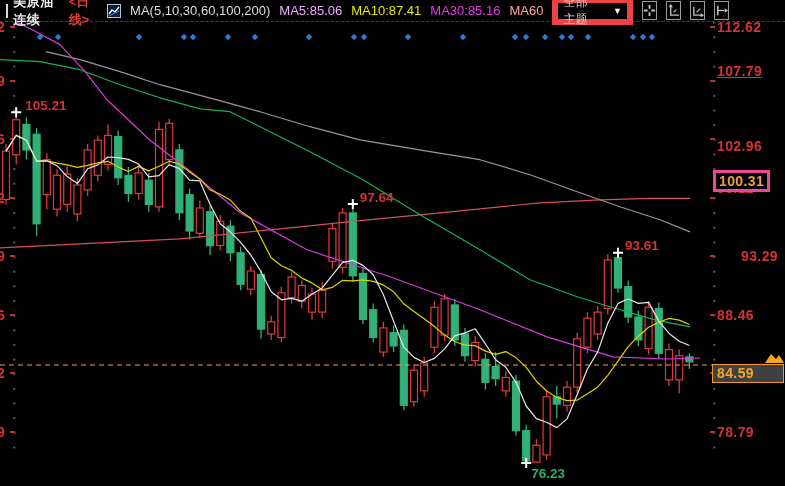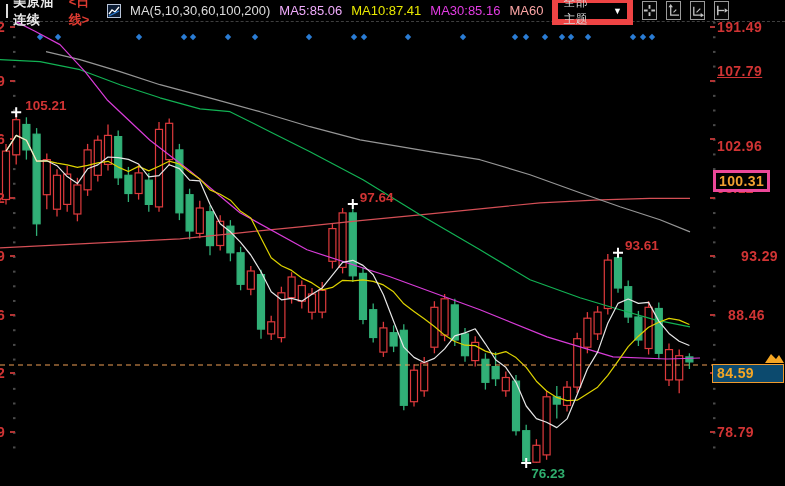--- a/index.html
+++ b/index.html
@@ -21,21 +21,21 @@
   .dropdown .arr{font-size:9px;color:#fff;}
   .iconbtn{width:17px;height:17px;border:1px solid #9a9a9a;display:flex;align-items:center;
            justify-content:center;background:#050505;cursor:pointer;}
   
   .tick{position:absolute;left:717px;transform:translateY(-50%);color:#d03434;
         font-size:14px;font-weight:700;letter-spacing:.4px;z-index:3;}
   .special-tick{position:absolute;left:713px;transform:translateY(-50%);color:#f0a030;
         font-size:14px;font-weight:700;letter-spacing:.4px;border:3px solid #ec4899;
         background:#000;padding:0 3px;line-height:16px;z-index:3;}
   .price-tag{position:absolute;left:712px;top:364px;width:66px;height:17px;line-height:17px;
-        border:1px solid #ef9a2e;background:#0c4a6e;color:#f5a623;font-size:14px;font-weight:700;
+        border:1px solid #ef9a2e;background:#404040;color:#f5a623;font-size:14px;font-weight:700;
         padding-left:4px;letter-spacing:.4px;z-index:4;}
   .lpartial{position:absolute;left:-3px;transform:translateY(-50%);color:#d03434;
         font-size:14px;font-weight:700;z-index:3;}
 </style>
 </head>
 <body>
 
 <svg id="chart-svg" width="785" height="486">
     <g>
       <rect x="713" y="21.6" width="2.5" height="2" fill="#4a4a4a"></rect>
@@ -480,26 +480,26 @@
   <span class="iconbtn">
     <svg width="13" height="13" viewBox="0 0 14 14">
         <path d="M3 2v10" stroke="#c4c4c4" stroke-width="1.6"></path>
         <path d="M3 7h7" stroke="#c4c4c4" stroke-width="1.4"></path>
         <path d="M14 7l-3.6-2.4v4.8z" fill="#c4c4c4"></path>
       </svg>
   </span>
 </div>
 
 <div id="axis-layer">
-    <span class="tick" style="top: 27px;">191.49</span>
+    <span class="tick" style="top: 27px;">112.62</span>
     <span class="tick" style="top: 71px; text-decoration: underline;">107.79</span>
     <span class="tick" style="top: 146px;">102.96</span>
     <span class="tick" style="top: 188px;">98.12</span>
     <span class="tick" style="top: 256px; padding-left: 24px;">93.29</span>
-    <span class="tick" style="top: 315px; margin-left: 11px;">88.46</span>
+    <span class="tick" style="top: 315px;">88.46</span>
     <span class="tick" style="top: 432px;">78.79</span>
     <span class="special-tick" style="top: 181px;">100.31</span>
     <span class="lpartial" style="top: 27px;">2</span>
     <span class="lpartial" style="top: 81px;">9</span>
     <span class="lpartial" style="top: 139px;">6</span>
     <span class="lpartial" style="top: 198px;">2</span>
     <span class="lpartial" style="top: 256px;">9</span>
     <span class="lpartial" style="top: 315px;">6</span>
     <span class="lpartial" style="top: 373px;">2</span>
     <span class="lpartial" style="top: 432px;">9</span>

